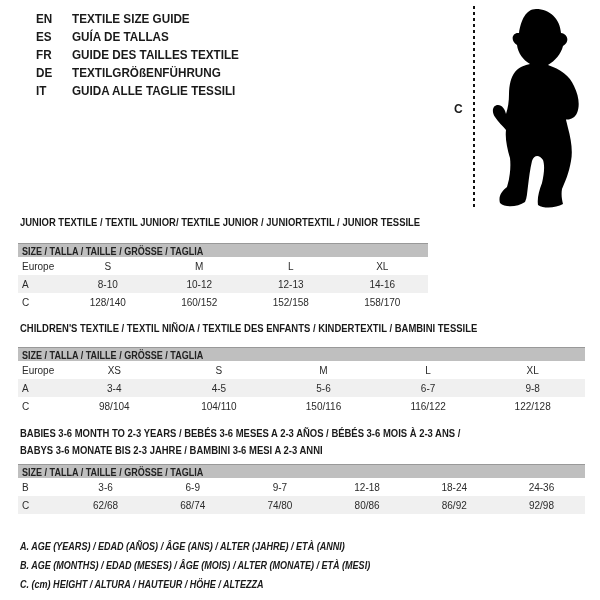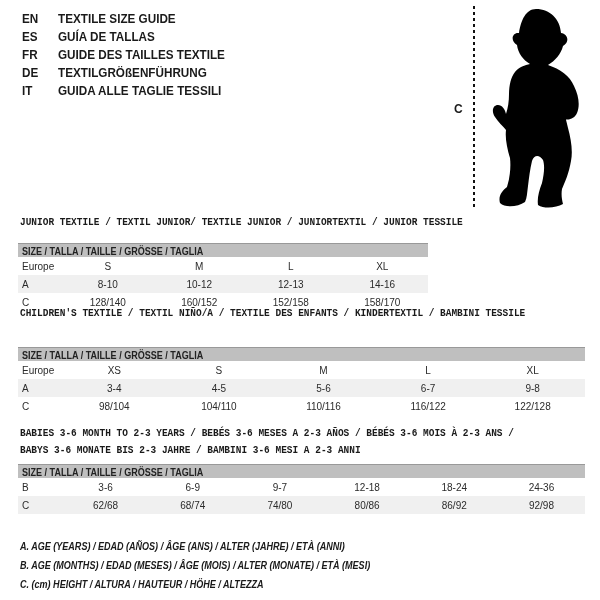--- a/index.html
+++ b/index.html
@@ -2,36 +2,36 @@
 <html style="--band-bg: #bfbfbf; --band-border: #999999; --row-shaded: #f0f0f0;"><head>
 <meta charset="utf-8">
 <style>
   html,body{margin:0;padding:0;}
   body{
     width:600px;height:600px;position:relative;overflow:hidden;
     background:#ffffff;color:#1a1a1a;
     font-family:"Liberation Sans", sans-serif;
   }
   
-  .lang-list{position:absolute;left:22px;top:9px;}
+  .lang-list{position:absolute;left:36px;top:9px;}
   .lang-row{height:18px;display:flex;align-items:center;transform:scaleX(0.9);transform-origin:0 50%;white-space:nowrap;}
   .lang-code{width:40px;font-weight:bold;font-size:13px;}
   .lang-label{font-weight:bold;font-size:13px;}
   
   .measure-line{
     position:absolute;left:473px;top:6px;width:2px;height:201px;
     background:repeating-linear-gradient(to bottom,#111 0 3px,transparent 3px 6px);
   }
   .measure-label{position:absolute;left:454px;top:102px;font-weight:bold;font-size:12px;}
   .baby-svg{position:absolute;left:478px;top:4px;}
   
-  .title{position:absolute;left:20px;font-family:Liberation Mono, monospace;}
+  .title{position:absolute;left:20px;}
   .title-line{font-weight:bold;font-size:11px;line-height:17px;white-space:nowrap;transform:scaleX(0.86);transform-origin:0 50%;}
   #title0{top:214px}
-  #title1{top:305px}
+  #title1{top:320px}
   #title2{top:425px}
   
   .tbl{position:absolute;left:18px;}
   #tbl0{top:243px;width:410px}
   #tbl1{top:347px;width:567px}
   #tbl2{top:464px;width:567px}
   .band{
     height:14px;display:flex;align-items:center;box-sizing:border-box;
     padding-left:4px;background:var(--band-bg,#bfbfbf);
     border-top:1px solid var(--band-border,#999999);
@@ -159,21 +159,21 @@
       <span class="cell">3-4</span>
       <span class="cell">4-5</span>
       <span class="cell">5-6</span>
       <span class="cell">6-7</span>
       <span class="cell">9-8</span>
     </div>
     <div class="trow">
       <span class="rlabel">C</span>
       <span class="cell">98/104</span>
       <span class="cell">104/110</span>
-      <span class="cell">110/116</span>
+      <span class="cell">150/116</span>
       <span class="cell">116/122</span>
       <span class="cell">122/128</span>
     </div>
   </div>
 
 <div class="title" id="title2">
     <div class="title-line">BABIES 3-6 MONTH TO 2-3 YEARS / BEBÉS 3-6 MESES A 2-3 AÑOS / BÉBÉS 3-6 MOIS À 2-3 ANS /</div>
     <div class="title-line">BABYS 3-6 MONATE BIS 2-3 JAHRE / BAMBINI 3-6 MESI A 2-3 ANNI</div>
   </div>
 <div class="tbl" id="tbl2">

